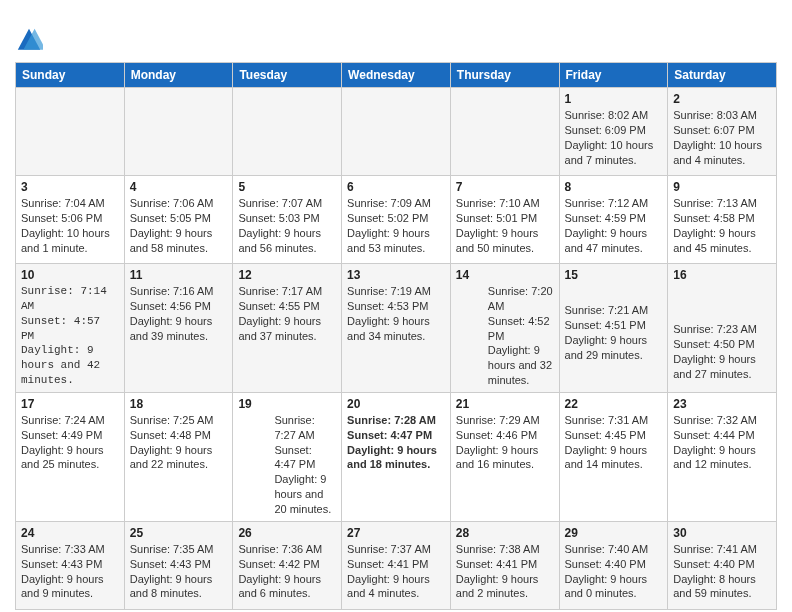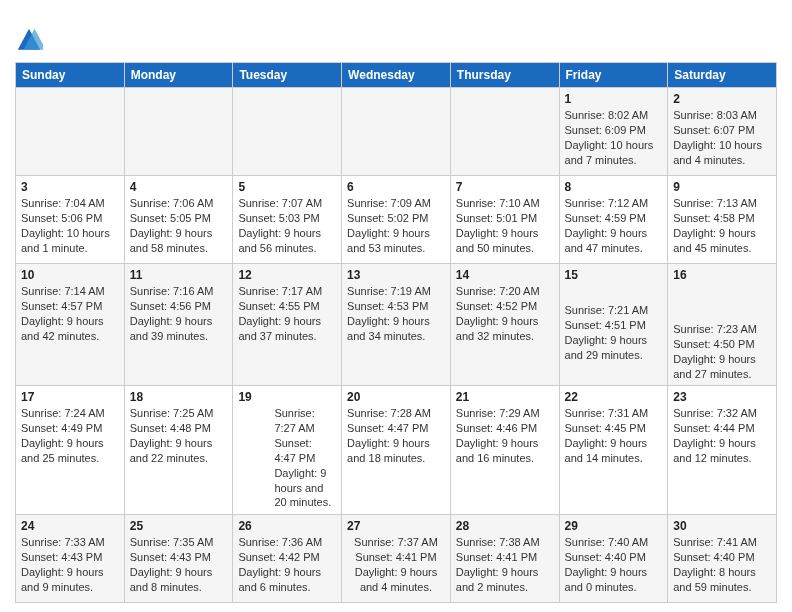--- a/index.html
+++ b/index.html
@@ -185,21 +185,21 @@
           <td>
             <div class="day-num">9</div>
             <div class="day-info" style="white-space: pre-line;">Sunrise: 7:13 AM
 Sunset: 4:58 PM
 Daylight: 9 hours and 45 minutes.</div>
           </td>
         </tr>
         <tr>
           <td>
             <div class="day-num">10</div>
-            <div class="day-info" style="white-space: pre-line;">Sunrise: 7:14 AM
+            <div class="day-info" style="white-space: pre-line; font-family: Liberation Mono, monospace;">Sunrise: 7:14 AM
 Sunset: 4:57 PM
 Daylight: 9 hours and 42 minutes.</div>
           </td>
           <td>
             <div class="day-num">11</div>
             <div class="day-info" style="white-space: pre-line;">Sunrise: 7:16 AM
 Sunset: 4:56 PM
 Daylight: 9 hours and 39 minutes.</div>
           </td>
           <td>
@@ -209,21 +209,21 @@
 Daylight: 9 hours and 37 minutes.</div>
           </td>
           <td>
             <div class="day-num">13</div>
             <div class="day-info" style="white-space: pre-line;">Sunrise: 7:19 AM
 Sunset: 4:53 PM
 Daylight: 9 hours and 34 minutes.</div>
           </td>
           <td>
             <div class="day-num">14</div>
-            <div class="day-info" style="white-space: pre-line;">Sunrise: 7:20 AM
+            <div class="day-info" style="white-space: pre-line; margin-left: 32px;">Sunrise: 7:20 AM
 Sunset: 4:52 PM
 Daylight: 9 hours and 32 minutes.</div>
           </td>
           <td>
             <div class="day-num">15</div>
             <div class="day-info" style="white-space: pre-line; margin-top: 21px;">Sunrise: 7:21 AM
 Sunset: 4:51 PM
 Daylight: 9 hours and 29 minutes.</div>
           </td>
           <td>
@@ -247,21 +247,21 @@
 Daylight: 9 hours and 22 minutes.</div>
           </td>
           <td>
             <div class="day-num">19</div>
             <div class="day-info" style="white-space: pre-line; margin-left: 36px;">Sunrise: 7:27 AM
 Sunset: 4:47 PM
 Daylight: 9 hours and 20 minutes.</div>
           </td>
           <td>
             <div class="day-num">20</div>
-            <div class="day-info" style="white-space: pre-line;">Sunrise: 7:28 AM
+            <div class="day-info" style="white-space: pre-line; font-weight: bold;">Sunrise: 7:28 AM
 Sunset: 4:47 PM
 Daylight: 9 hours and 18 minutes.</div>
           </td>
           <td>
             <div class="day-num">21</div>
             <div class="day-info" style="white-space: pre-line;">Sunrise: 7:29 AM
 Sunset: 4:46 PM
 Daylight: 9 hours and 16 minutes.</div>
           </td>
           <td>
@@ -291,21 +291,21 @@
 Daylight: 9 hours and 8 minutes.</div>
           </td>
           <td>
             <div class="day-num">26</div>
             <div class="day-info" style="white-space: pre-line;">Sunrise: 7:36 AM
 Sunset: 4:42 PM
 Daylight: 9 hours and 6 minutes.</div>
           </td>
           <td>
             <div class="day-num">27</div>
-            <div class="day-info" style="white-space: pre-line; text-align: center;">Sunrise: 7:37 AM
+            <div class="day-info" style="white-space: pre-line;">Sunrise: 7:37 AM
 Sunset: 4:41 PM
 Daylight: 9 hours and 4 minutes.</div>
           </td>
           <td>
             <div class="day-num">28</div>
             <div class="day-info" style="white-space: pre-line;">Sunrise: 7:38 AM
 Sunset: 4:41 PM
 Daylight: 9 hours and 2 minutes.</div>
           </td>
           <td>

